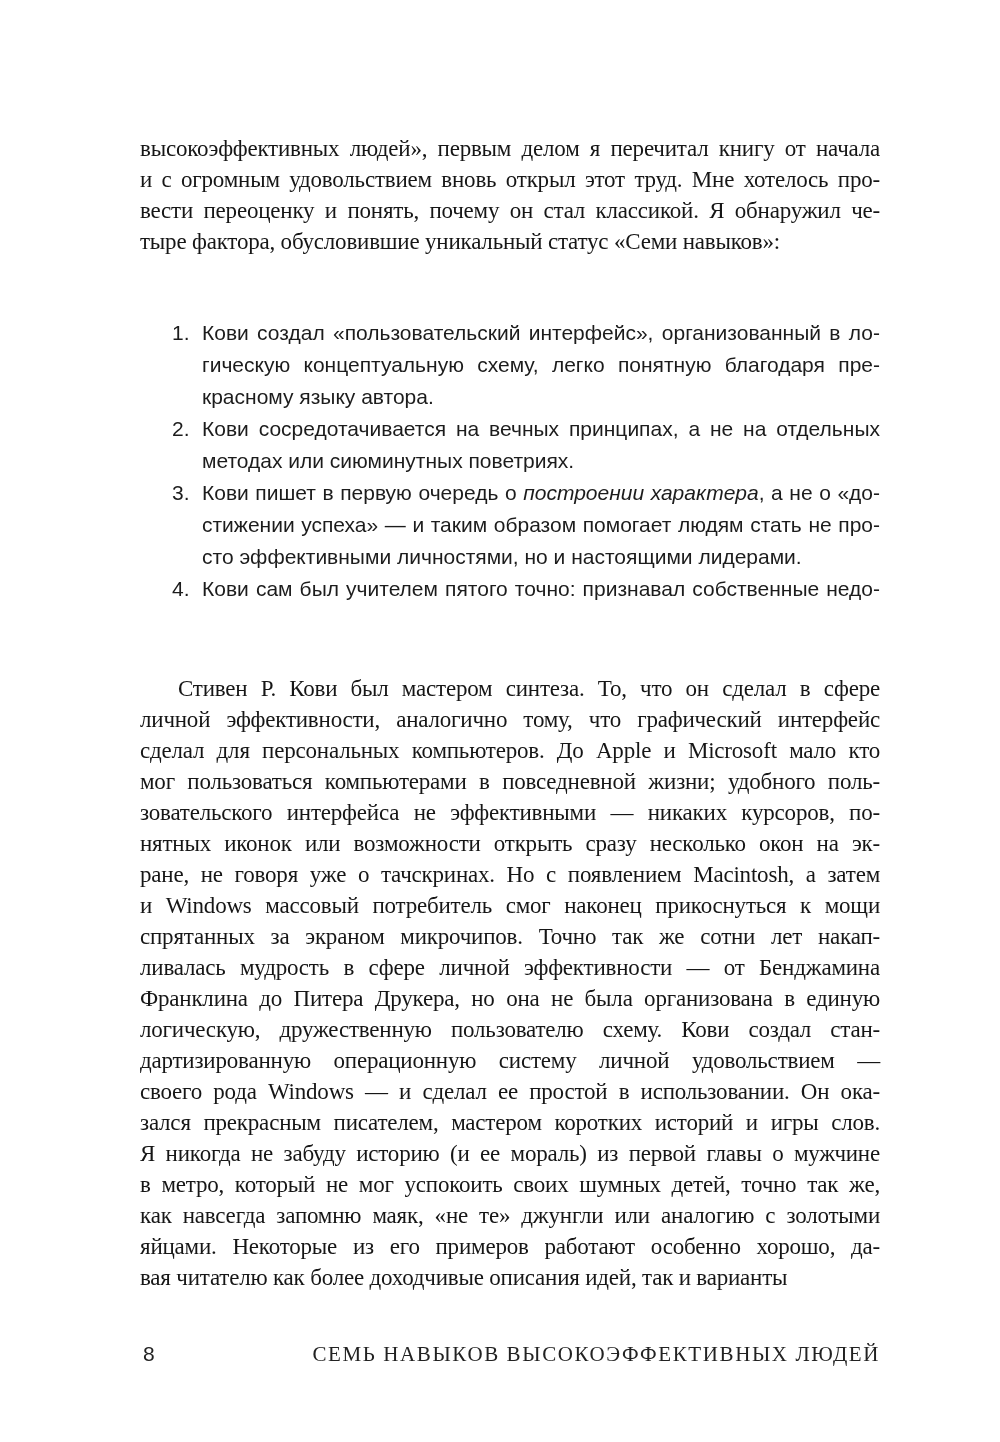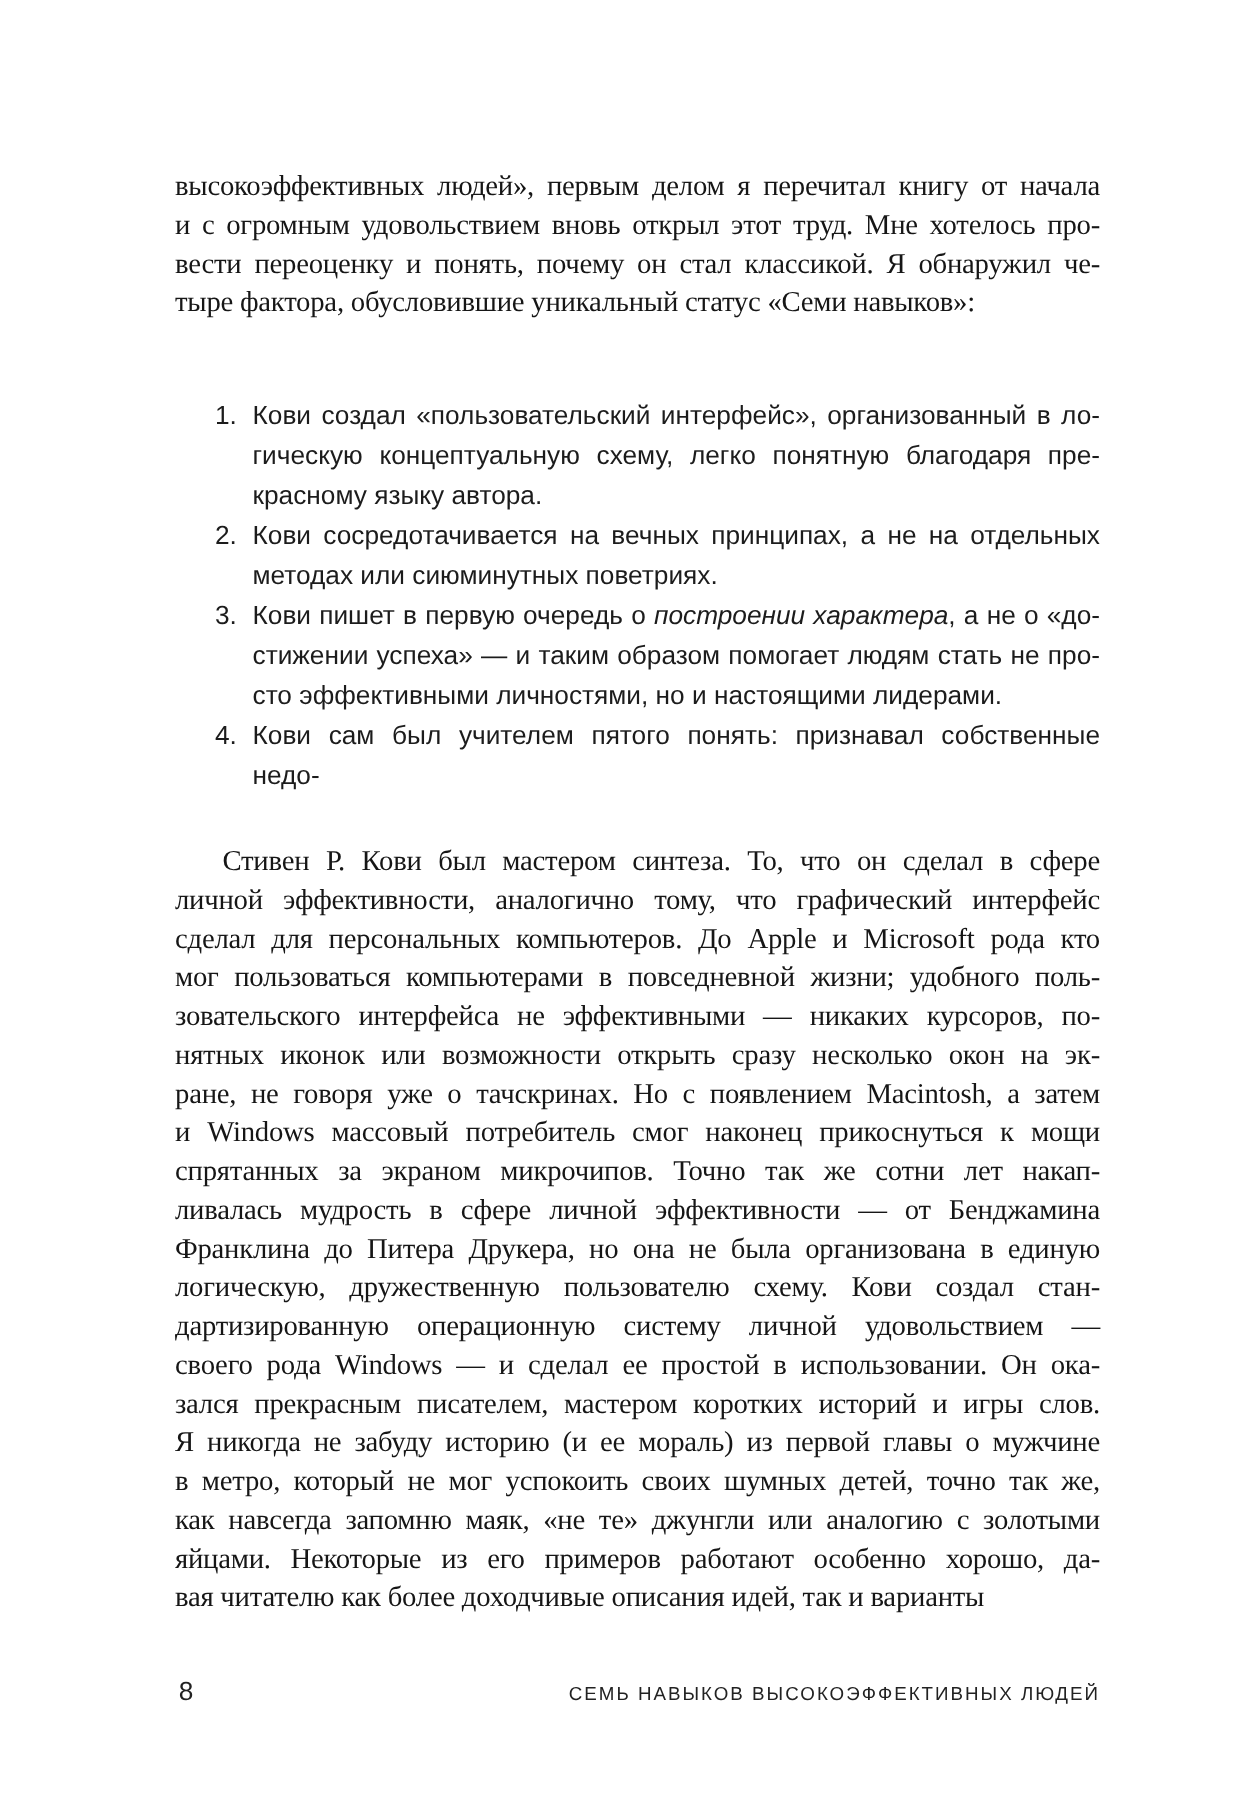--- a/index.html
+++ b/index.html
@@ -75,23 +75,24 @@
     align-items: baseline;
     font-family: "Liberation Sans", "DejaVu Sans", sans-serif;
     color: #222222;
   }
   .footer .pagenum {
     font-size: 21px;
     letter-spacing: 0.5px;
     padding-left: 3px;
   }
   .footer .running-title {
-    font-size: 15px;
+    font-size: 21px;
     letter-spacing: 1.6px;
     text-align: right;
+    font-family: Liberation Serif, serif;
   }
 </style>
 </head>
 <body>
 
 <div class="page">
 
   <div class="block serifpara" style="top:121px">
     <div class="jline">высокоэффективных людей», первым делом я перечитал книгу от начала</div>
     <div class="jline">и с огромным удовольствием вновь открыл этот труд. Мне хотелось про-</div>
@@ -123,30 +124,30 @@
       <div class="li-text">
         <div class="jline"><span>Кови пишет в первую очередь о </span><em>построении характера</em><span>, а не о «до-</span></div>
         <div class="jline">стижении успеха» — и таким образом помогает людям стать не про-</div>
         <div class="jline last">сто эффективными личностями, но и настоящими лидерами.</div>
       </div>
     </div>
 
     <div class="li">
       <div class="num">4.</div>
       <div class="li-text">
-        <div class="jline">Кови сам был учителем пятого понять: признавал собственные недо-</div>
+        <div class="jline">Кови сам был учителем пятого точно: признавал собственные недо-</div>
       </div>
     </div>
 
   </div>
 
   <div class="block serifpara" style="top:661px">
     <div class="jline indent1">Стивен Р. Кови был мастером синтеза. То, что он сделал в сфере</div>
     <div class="jline">личной эффективности, аналогично тому, что графический интерфейс</div>
-    <div class="jline">сделал для персональных компьютеров. До Apple и Microsoft рода кто</div>
+    <div class="jline">сделал для персональных компьютеров. До Apple и Microsoft мало кто</div>
     <div class="jline">мог пользоваться компьютерами в повседневной жизни; удобного поль-</div>
     <div class="jline">зовательского интерфейса не эффективными — никаких курсоров, по-</div>
     <div class="jline">нятных иконок или возможности открыть сразу несколько окон на эк-</div>
     <div class="jline">ране, не говоря уже о тачскринах. Но с появлением Macintosh, а затем</div>
     <div class="jline">и Windows массовый потребитель смог наконец прикоснуться к мощи</div>
     <div class="jline">спрятанных за экраном микрочипов. Точно так же сотни лет накап-</div>
     <div class="jline">ливалась мудрость в сфере личной эффективности — от Бенджамина</div>
     <div class="jline">Франклина до Питера Друкера, но она не была организована в единую</div>
     <div class="jline">логическую, дружественную пользователю схему. Кови создал стан-</div>
     <div class="jline">дартизированную операционную систему личной удовольствием —</div>

